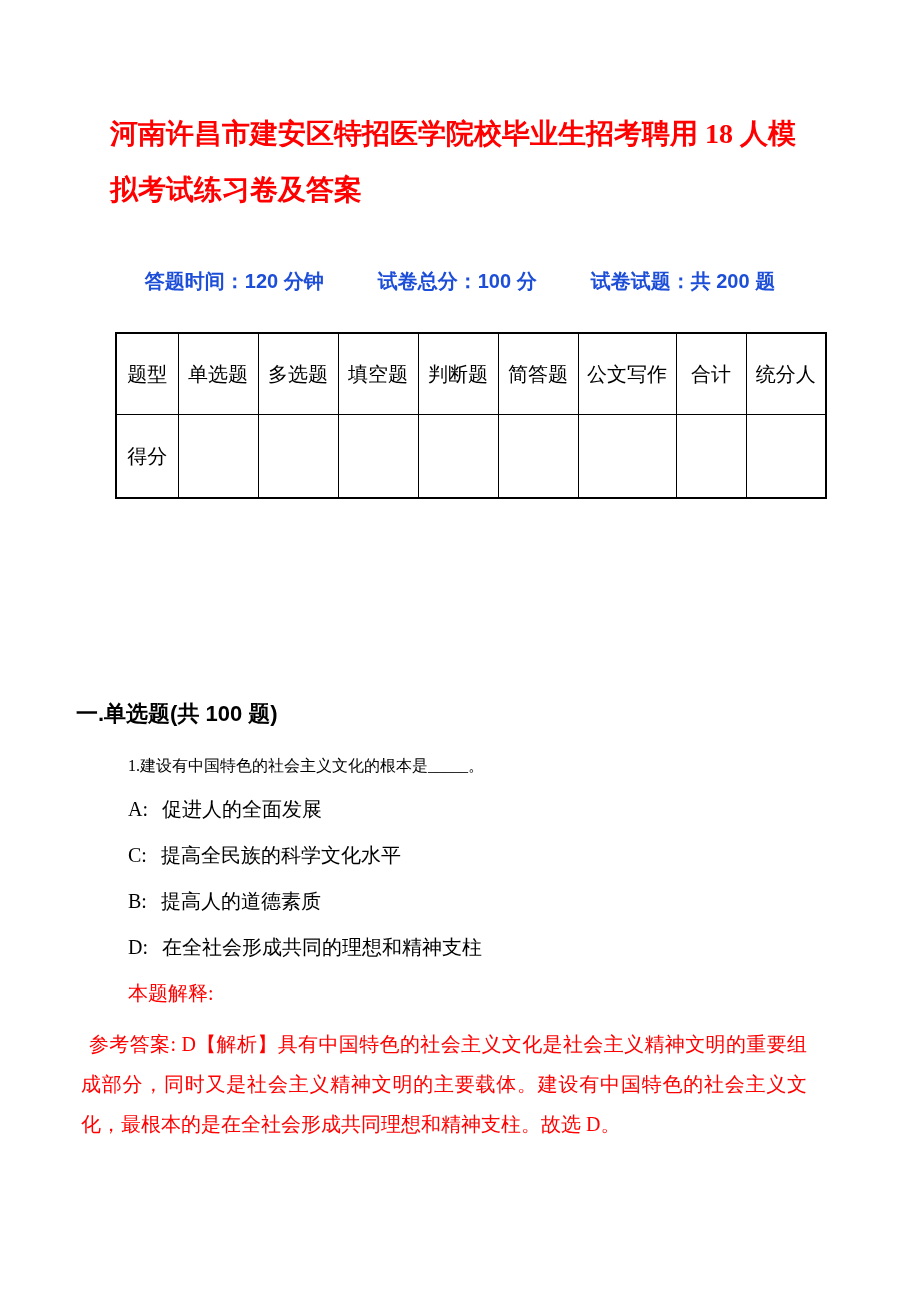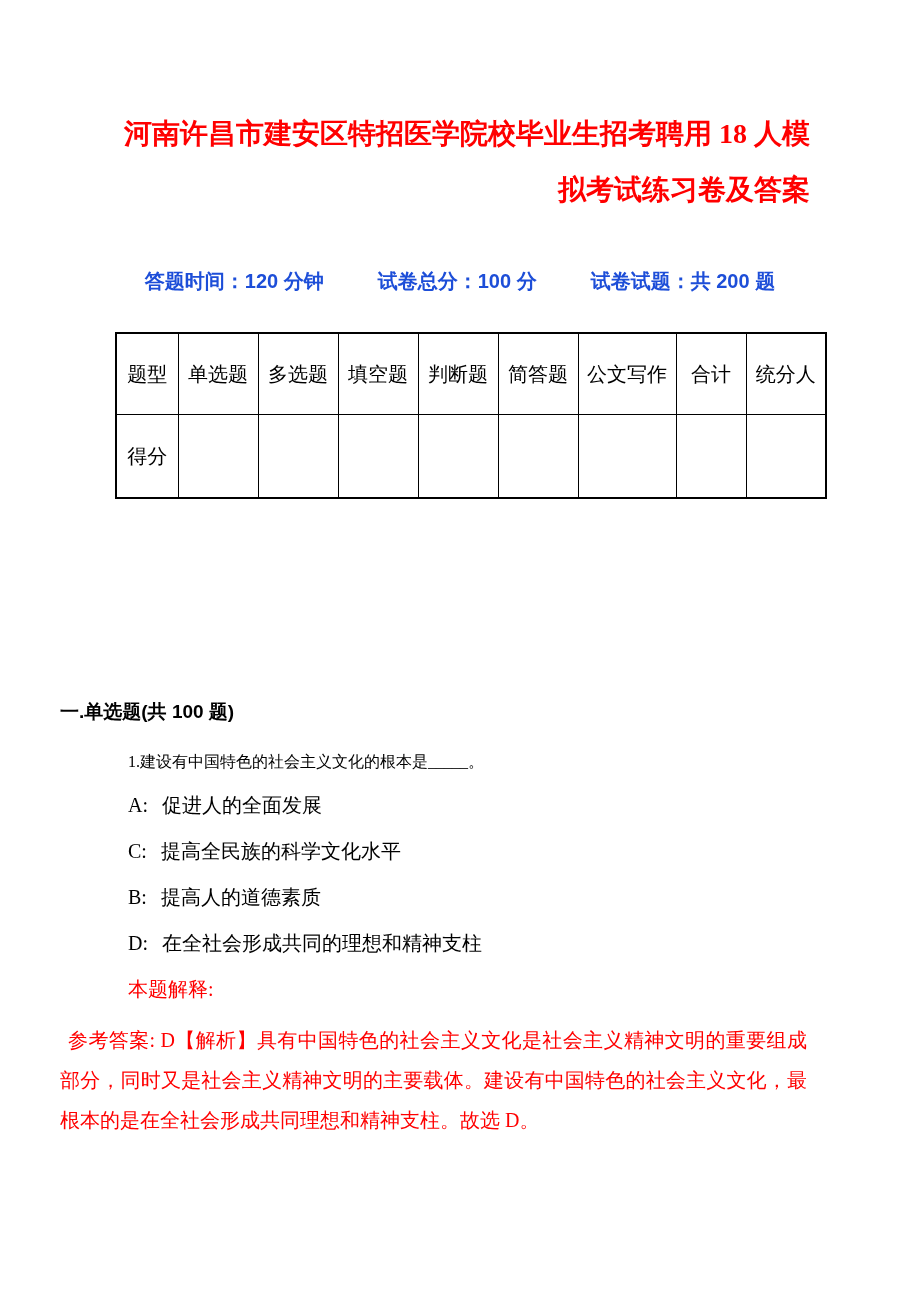--- a/index.html
+++ b/index.html
@@ -7,21 +7,21 @@
     position:relative;
     width:920px;
     height:1302px;
     background:#ffffff;
     overflow:hidden;
     font-family:"Liberation Serif","DejaVu Serif",serif;
     color:#000000;
   }
   .doc-title{
     margin:106px 110px 0 110px;
-    text-align:right;
+    text-align:left;
     font-size:28px;
     line-height:56px;
     font-weight:bold;
     color:#ff0000;
     font-family:"Liberation Serif","DejaVu Serif",serif;
   }
   .meta-line{
     margin-top:50px;
     display:flex;
     justify-content:center;
@@ -50,23 +50,23 @@
     overflow:hidden;
     white-space:nowrap;
   }
   table.score-table tr.score-row td{height:50px;}
   col.c-type{width:62px;}
   col.c-q{width:80px;}
   col.c-gw{width:98px;}
   col.c-total{width:70px;}
   col.c-person{width:80px;}
   .section-heading{
-    margin:200px 0 0 60px;
+    margin:200px 0 0 76px;
     font-family:"Liberation Sans","DejaVu Sans",sans-serif;
-    font-size:19px;
+    font-size:22px;
     font-weight:bold;
     color:#000000;
   }
   .question{
     margin:27px 115px 0 128px;
     font-size:16px;
     color:#000000;
   }
   .options{margin:0;}
   .option{
@@ -79,21 +79,21 @@
     margin:56px 115px 0 128px;
     font-size:20px;
     color:#ff0000;
   }
   .explain-label{
     margin:19px 115px 0 128px;
     font-size:20px;
     color:#ff0000;
   }
   .explanation{
-    margin:17px 113px 0 60px;
+    margin:17px 113px 0 81px;
     font-size:20px;
     line-height:40px;
     text-align:justify;
     text-indent:8px;
     color:#ff0000;
   }
 </style>
 </head>
 <body>
 

